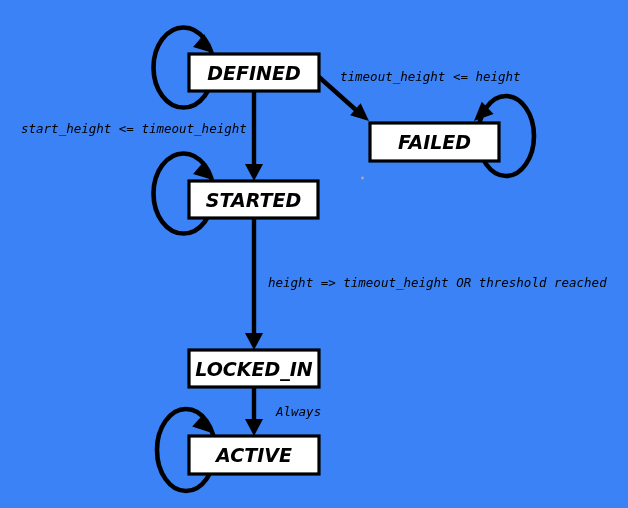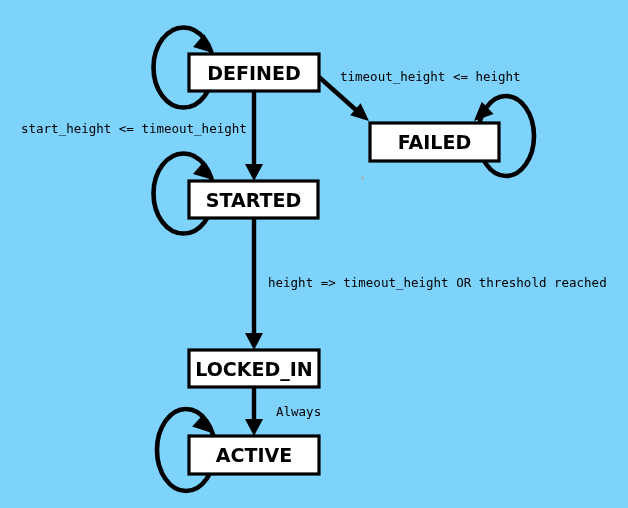--- a/index.html
+++ b/index.html
@@ -1,22 +1,23 @@
 <!DOCTYPE html>
 <html><head>
 <meta charset="utf-8">
 <style>
   html, body { margin: 0; padding: 0; background: #ffffff; }
   .canvas {
     position: relative;
     width: 628px;
     height: 508px;
-    background: #7dd3fc;
+    background: #3b82f6;
     font-family: "DejaVu Sans", sans-serif;
     overflow: hidden;
+    font-style: italic;
   }
   svg { display: block; }
   .state-box { fill: #ffffff; stroke: #000000; stroke-width: 3.2px; }
   .state-label {
     font-family: "DejaVu Sans", sans-serif;
     font-weight: bold;
     font-size: 19px;
     fill: #000000;
     text-anchor: middle;
   }

